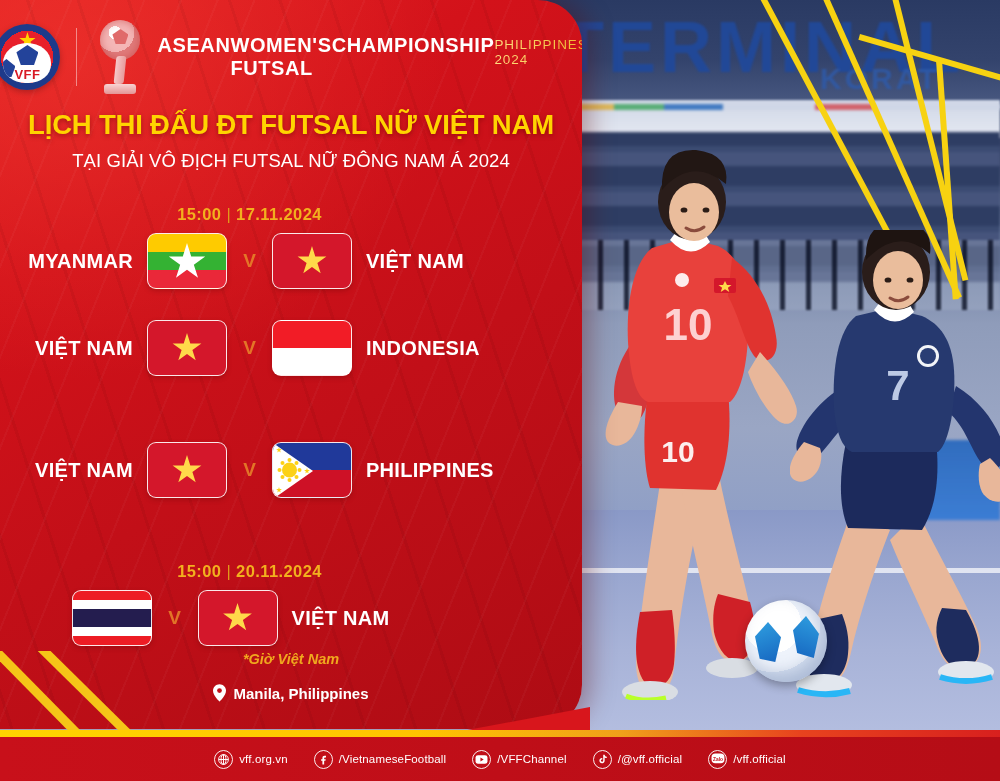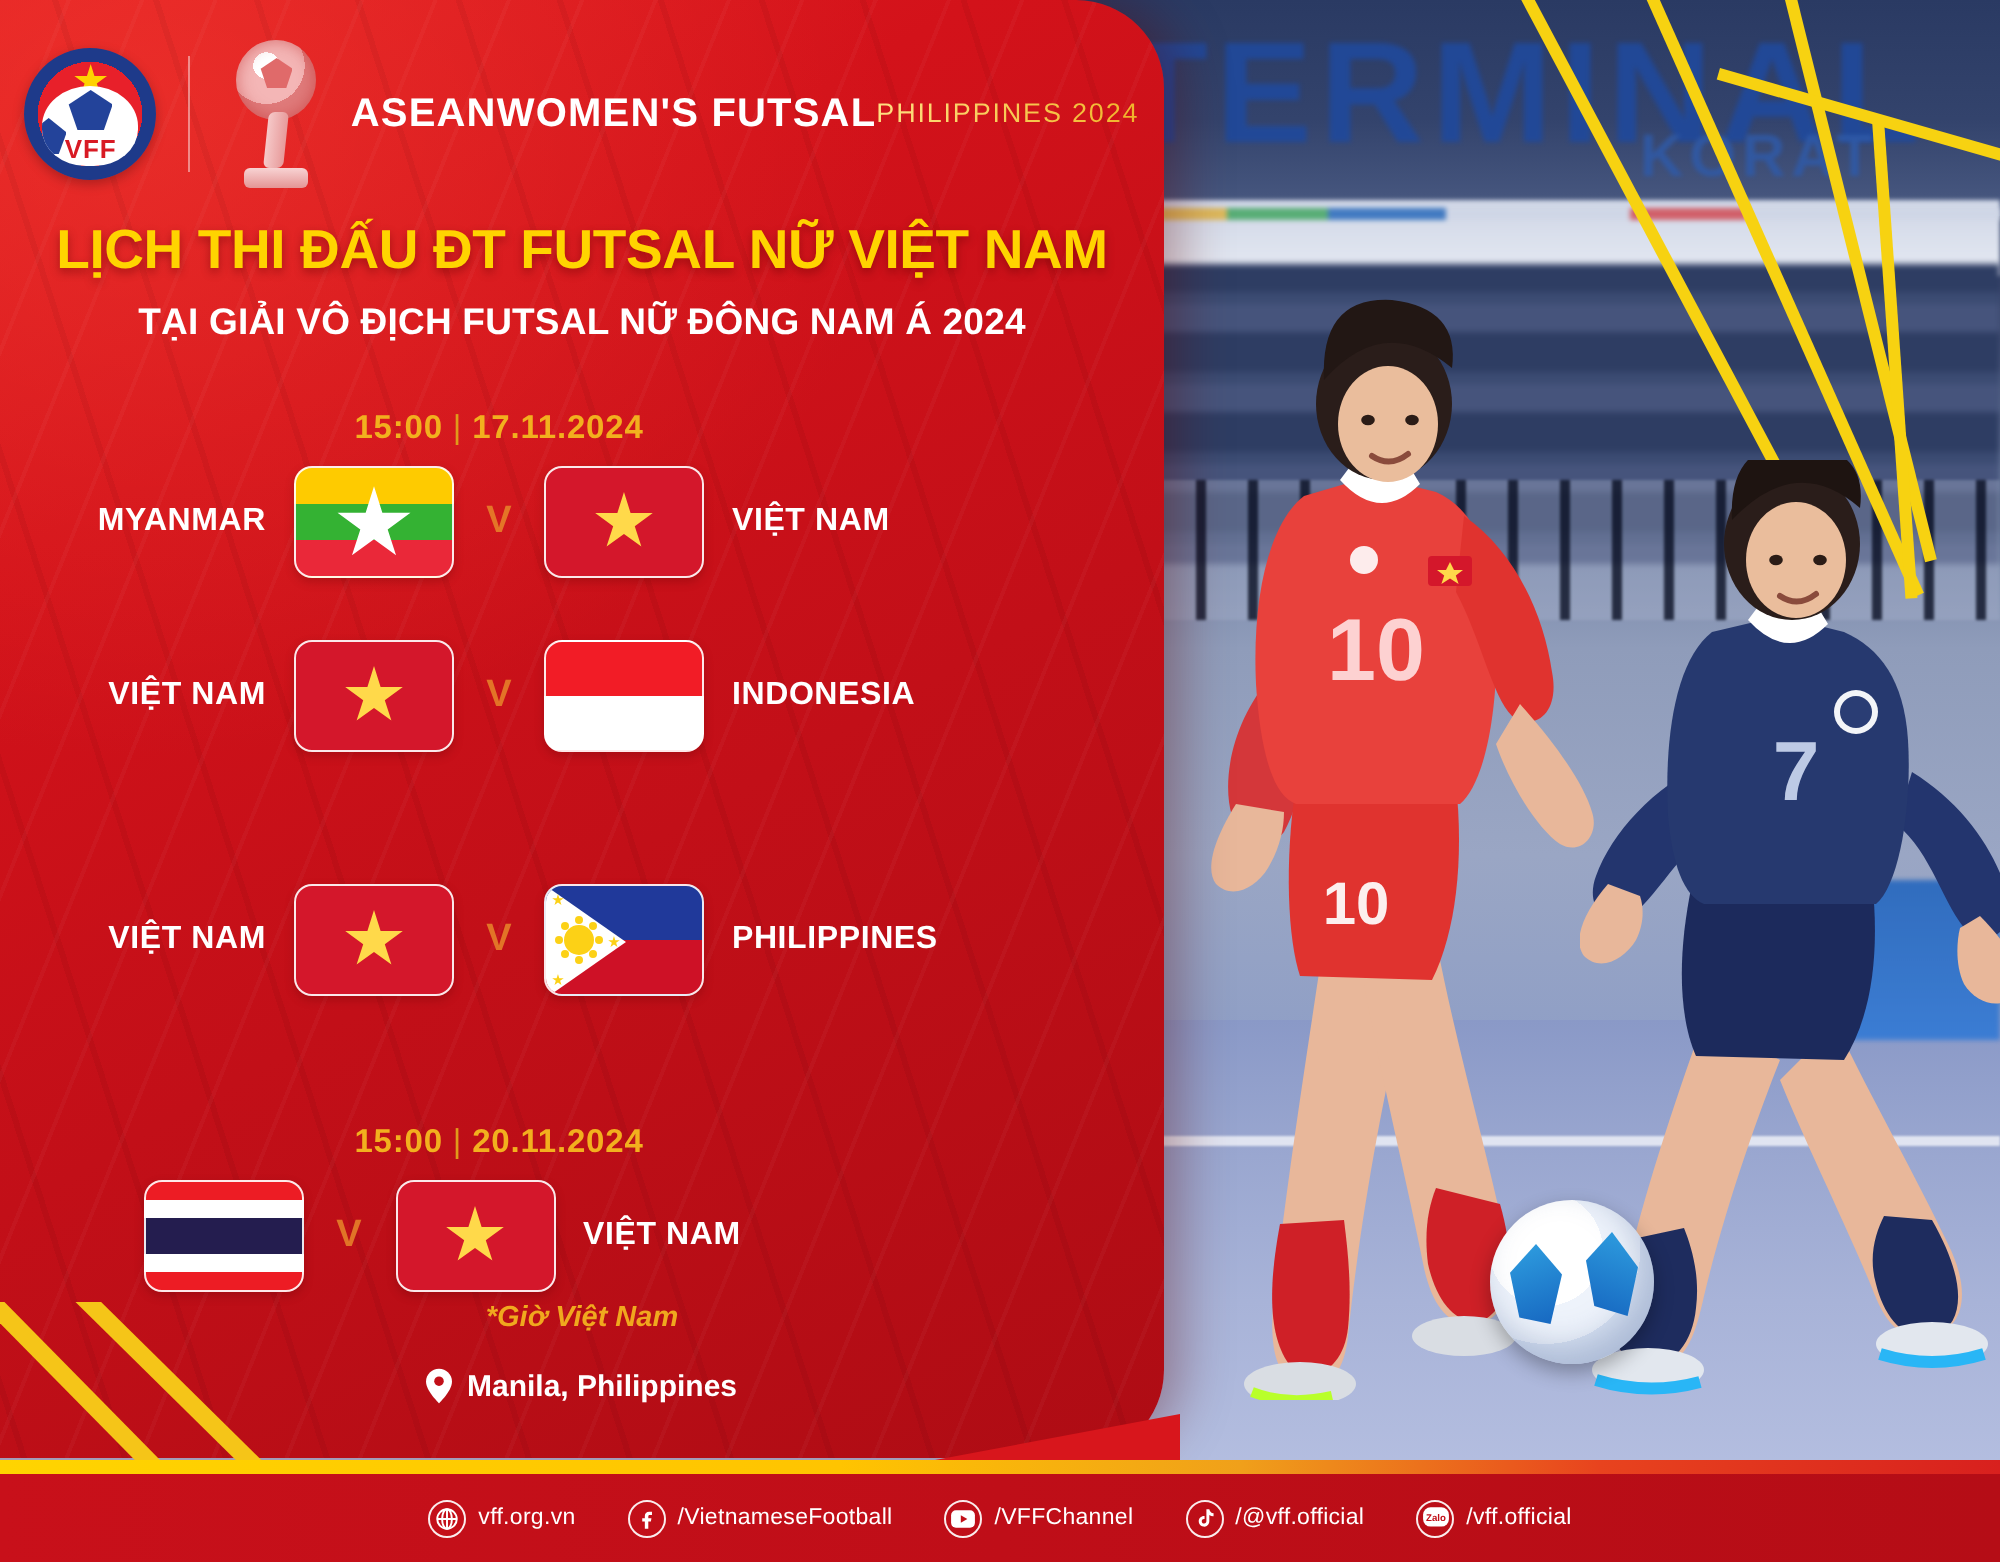--- a/index.html
+++ b/index.html
@@ -219,38 +219,38 @@
 
   
   .title-main {
     position: absolute; top: 109px; left: 0; width: 582px; text-align: center;
     font-size: 27.5px; font-weight: bold; letter-spacing: -.2px;
     color: #ffd400; text-shadow: 0 2px 5px rgba(90,0,0,.45);
     white-space: nowrap;
   }
   .title-sub {
     position: absolute; top: 150px; left: 0; width: 582px; text-align: center;
-    font-size: 18.5px; font-weight: bold; color: #ffffff; letter-spacing: .1px;
+    font-size: 18.5px; font-weight: normal; color: #ffffff; letter-spacing: .1px;
     white-space: nowrap;
   }
 
   
   .matches { position: absolute; top: 198px; left: 0; width: 499px; }
   .match { position: relative; height: 113px; }
   .match-time {
     text-align: center; font-size: 16.5px; font-weight: bold;
     color: #f2b01e; letter-spacing: .4px; padding-top: 7px;
   }
   .match-time .sep { color: #e09a1a; margin: 0 5px; font-weight: normal; }
   .match-row {
     display: flex; align-items: center; justify-content: center;
     margin-top: 9px; gap: 0;
   }
   .team-name {
-    font-size: 16px; font-weight: bold; color: #fff; letter-spacing: .3px;
+    font-size: 20px; font-weight: bold; color: #fff; letter-spacing: .3px;
     white-space: nowrap;
   }
   .team-name.left { width: 150px; text-align: right; padding-right: 14px; }
   .team-name.right { width: 150px; text-align: left; padding-left: 14px; }
   .vs {
     width: 46px; text-align: center; font-size: 19px; font-weight: bold;
     color: #e8862a; opacity: .85;
   }
 
   .flag {
@@ -465,20 +465,21 @@
         </div>
         <div class="logo-divider"></div>
         <div class="trophy">
           <div class="cup"></div>
             <div class="stem"></div>
             <div class="base"></div>
         </div>
         <div class="logo-text">
           <div class="l1">ASEAN</div>
           <div class="l1">WOMEN'S FUTSAL</div>
+          <div class="l1">CHAMPIONSHIP</div>
           <div class="l2">PHILIPPINES 2024</div>
         </div>
       </div>
 
       <div class="title-main">LỊCH THI ĐẤU ĐT FUTSAL NỮ VIỆT NAM</div>
       <div class="title-sub">TẠI GIẢI VÔ ĐỊCH FUTSAL NỮ ĐÔNG NAM Á 2024</div>
 
       <div class="matches">
 
         <div class="match">

